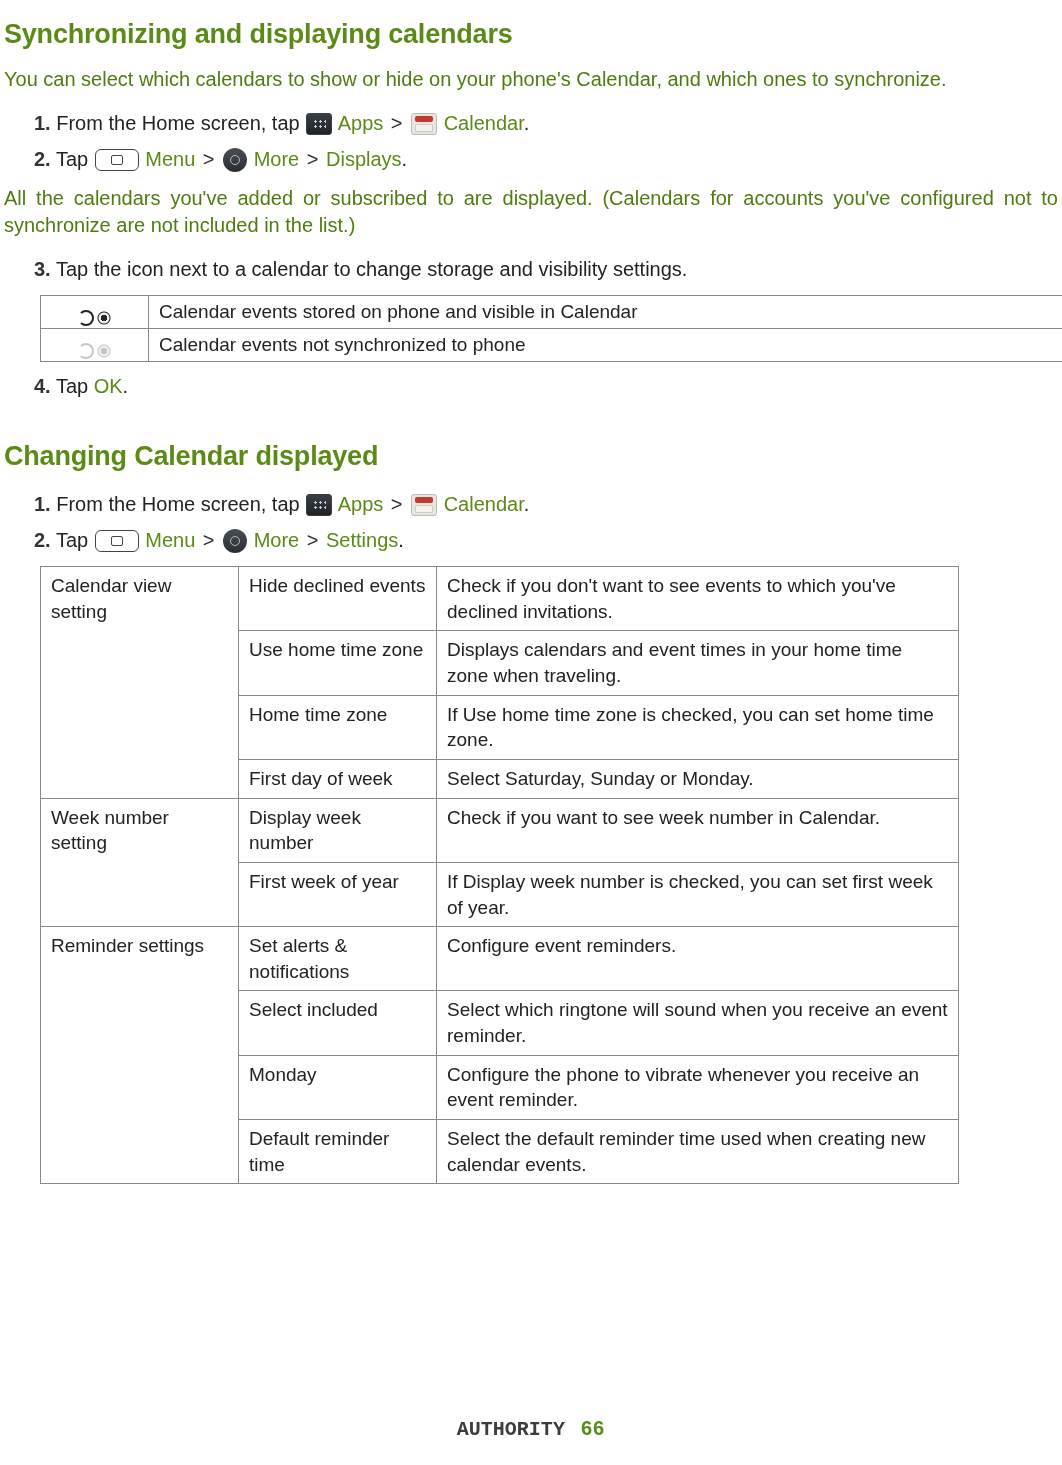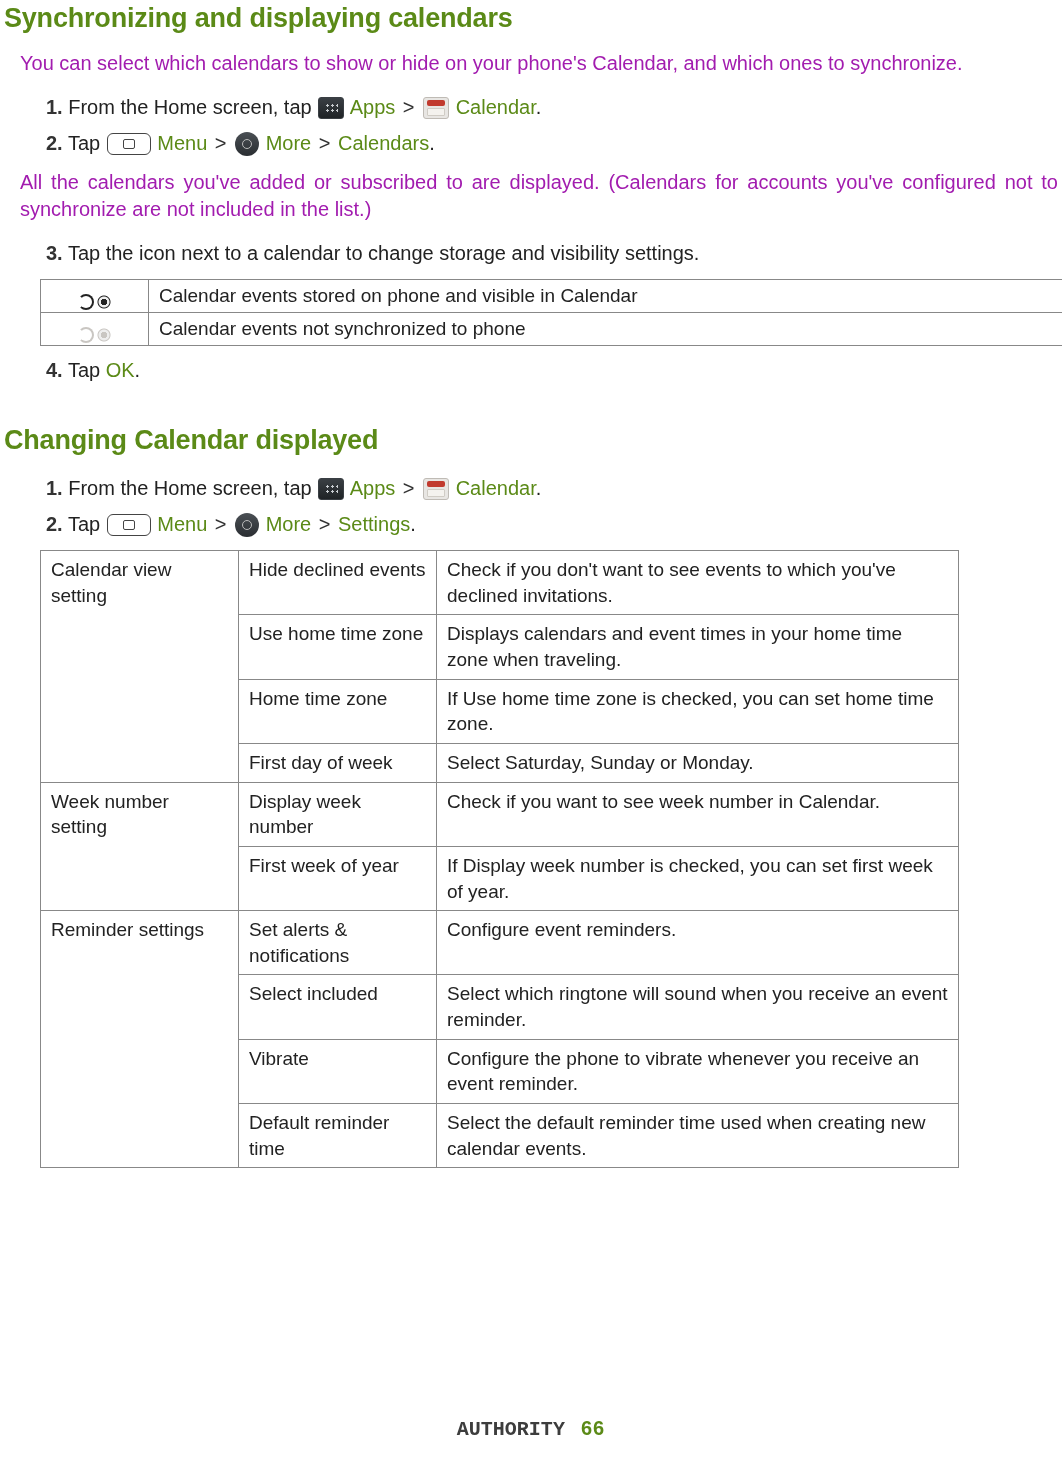--- a/index.html
+++ b/index.html
@@ -14,34 +14,34 @@
     position: relative;
     padding: 0 4px 0 4px;
   }
   .h2 {
     color: #5b8a17;
     font-weight: 700;
     font-size: 27px;
     margin: 6px 0 14px 0;
     letter-spacing: -0.2px;
   }
-  .h2.first { margin-top: 0; }
+  .h2.first { margin-top: 16px; }
   .h2.second { margin-top: 36px; }
   p.body {
-    margin: 0 0 14px 16px;
+    margin: 0 0 14px 0;
     text-align: justify;
-    color: #a21caf;
+    color: #4d7c0f;
   }
   ol.steps {
     list-style: none;
     padding: 0;
     margin: 0 0 10px 0;
   }
   ol.steps > li {
-    margin: 0 0 4px 42px;
+    margin: 0 0 4px 30px;
     text-indent: -20px;
     padding-left: 20px;
     line-height: 1.6;
   }
   .num { font-weight: 600; color: #333; }
   .link { color: #5b8a17; }
   .sep { color: #333; margin: 0 2px; }
   .inline-icon {
     display: inline-block;
     vertical-align: -5px;
@@ -203,21 +203,21 @@
 
 <div class="h2 first">Synchronizing and displaying calendars</div>
 
 <p class="body">You can select which calendars to show or hide on your phone's Calendar, and which ones to synchronize.</p>
 
 <ol class="steps">
   <li>
     <span class="num">1.</span><span> From the Home screen, tap </span><span class="inline-icon icon-apps"></span> <span class="link">Apps</span> <span class="sep">&gt;</span> <span class="inline-icon icon-calendar"></span><span class="link"> Calendar</span><span>.</span>
   </li>
   <li>
-    <span class="num">2.</span><span> Tap </span><span class="inline-icon icon-menu"></span> <span class="link">Menu</span> <span class="sep">&gt;</span> <span class="inline-icon icon-more"></span><span class="link"> More</span> <span class="sep">&gt;</span> <span class="link">Calendars</span><span>.</span>
+    <span class="num">2.</span><span> Tap </span><span class="inline-icon icon-menu"></span> <span class="link">Menu</span> <span class="sep">&gt;</span> <span class="inline-icon icon-more"></span><span class="link"> More</span> <span class="sep">&gt;</span> <span class="link">Displays</span><span>.</span>
   </li>
 </ol>
 
 <p class="body">All the calendars you've added or subscribed to are displayed. (Calendars for accounts you've configured not to synchronize are not included in the list.)</p>
 
 <ol class="steps">
   <li>
     <span class="num">3.</span><span> Tap the icon next to a calendar to change storage and visibility settings.</span>
   </li>
 </ol>
@@ -290,21 +290,21 @@
   <tr>
     <td class="c1" rowspan="4">Reminder settings</td>
     <td class="c2">Set alerts &amp; notifications</td>
     <td>Configure event reminders.</td>
   </tr>
   <tr>
     <td class="c2">Select included</td>
     <td>Select which ringtone will sound when you receive an event reminder.</td>
   </tr>
   <tr>
-    <td class="c2">Vibrate</td>
+    <td class="c2">Monday</td>
     <td>Configure the phone to vibrate whenever you receive an event reminder.</td>
   </tr>
   <tr>
     <td class="c2">Default reminder time</td>
     <td>Select the default reminder time used when creating new calendar events.</td>
   </tr>
 </tbody>
   </table>
 
 <div class="footer">

